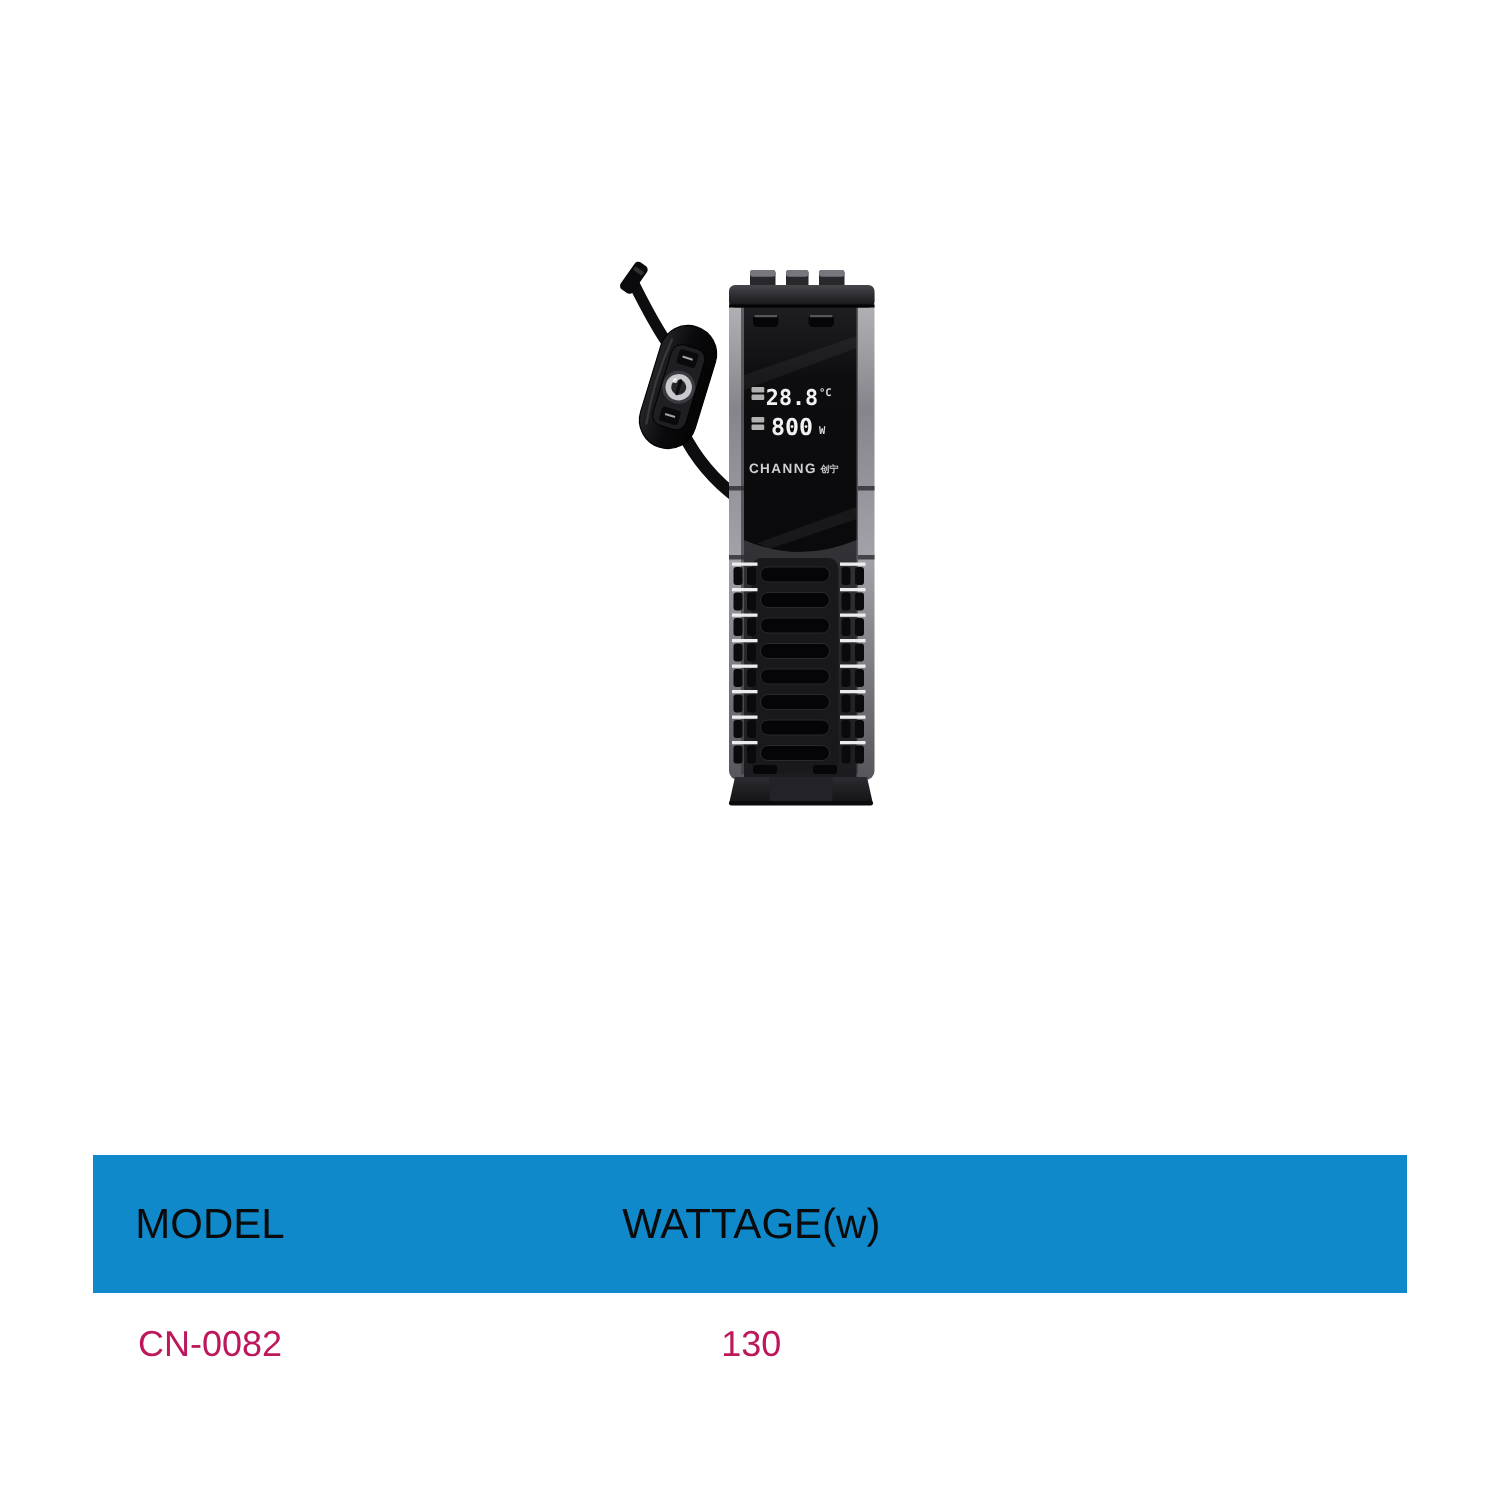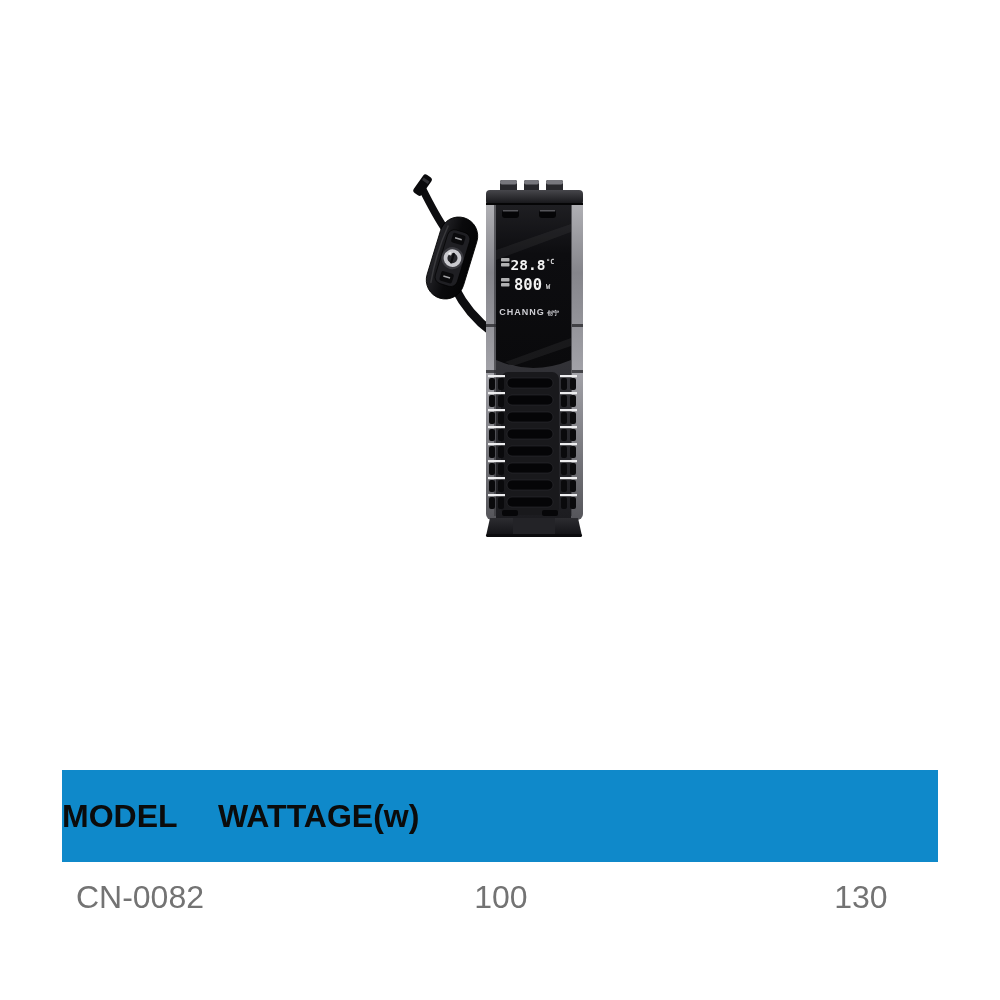--- a/index.html
+++ b/index.html
@@ -49,36 +49,37 @@
     width: 876px;
   }
   .spec-header {
     height: 92px;
     background: #0F89CA;
     display: grid;
     grid-template-columns: 17.8% 64.6% 17.6%;
     align-items: center;
   }
   .spec-header .cell {
-    font-size: 32px;
-    font-weight: 700;
+    text-align: center;
+    font-size: 28px;
+    font-weight: 400;
     color: #0b0b0b;
   }
   .spec-row {
     height: 70px;
     display: grid;
     grid-template-columns: 17.8% 64.6% 17.6%;
     align-items: center;
     background: #ffffff;
   }
   .spec-row .cell {
     text-align: center;
-    font-size: 32px;
+    font-size: 24px;
     font-weight: 400;
-    color: #737373;
+    color: #be185d;
   }
 </style>
 </head>
 <body>
 
 <div class="product-wrap">
   <svg xmlns="http://www.w3.org/2000/svg" viewBox="0 0 210 385" width="210" height="385" role="img">
     <defs>
       <linearGradient id="gRail" x1="0" y1="0" x2="0" y2="1">
         <stop offset="0" stop-color="#b9b9bd"></stop>
@@ -282,16 +283,15 @@
   </svg>
 </div>
 
 <div class="spec-table">
   <div class="spec-header">
     <div class="cell">MODEL</div>
     <div class="cell">WATTAGE(w)</div>
   </div>
   <div class="spec-row">
     <div class="cell">CN-0082</div>
-    <div class="cell">100</div>
     <div class="cell">130</div>
   </div>
 </div>
 
 </body></html>

